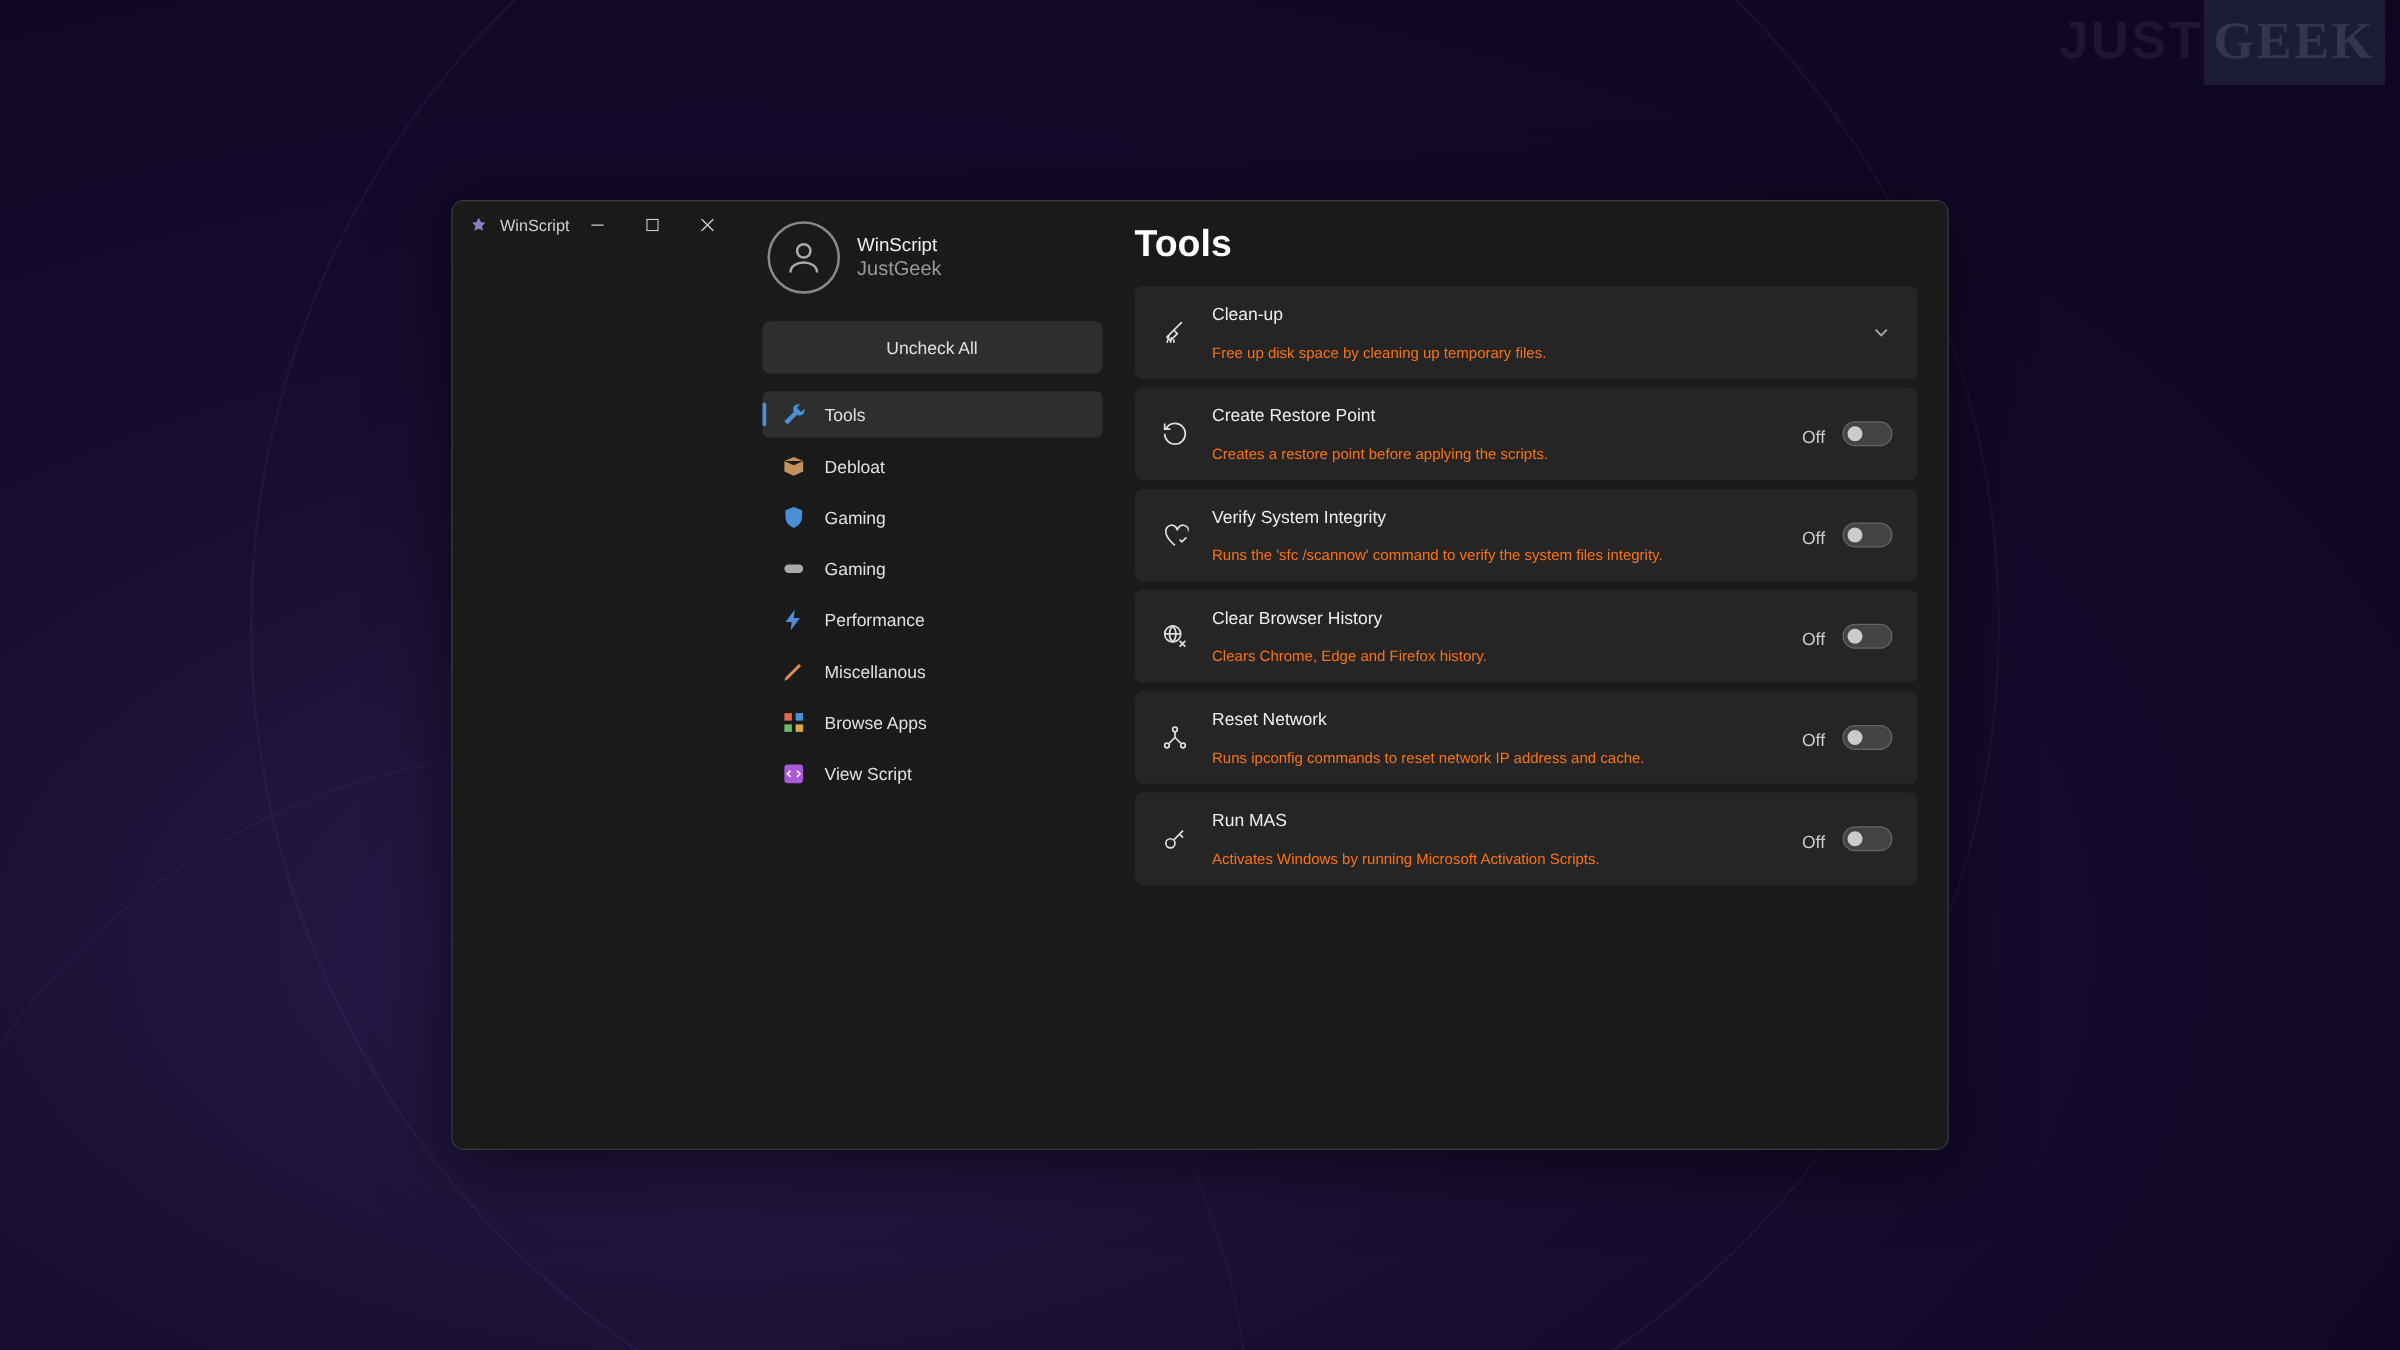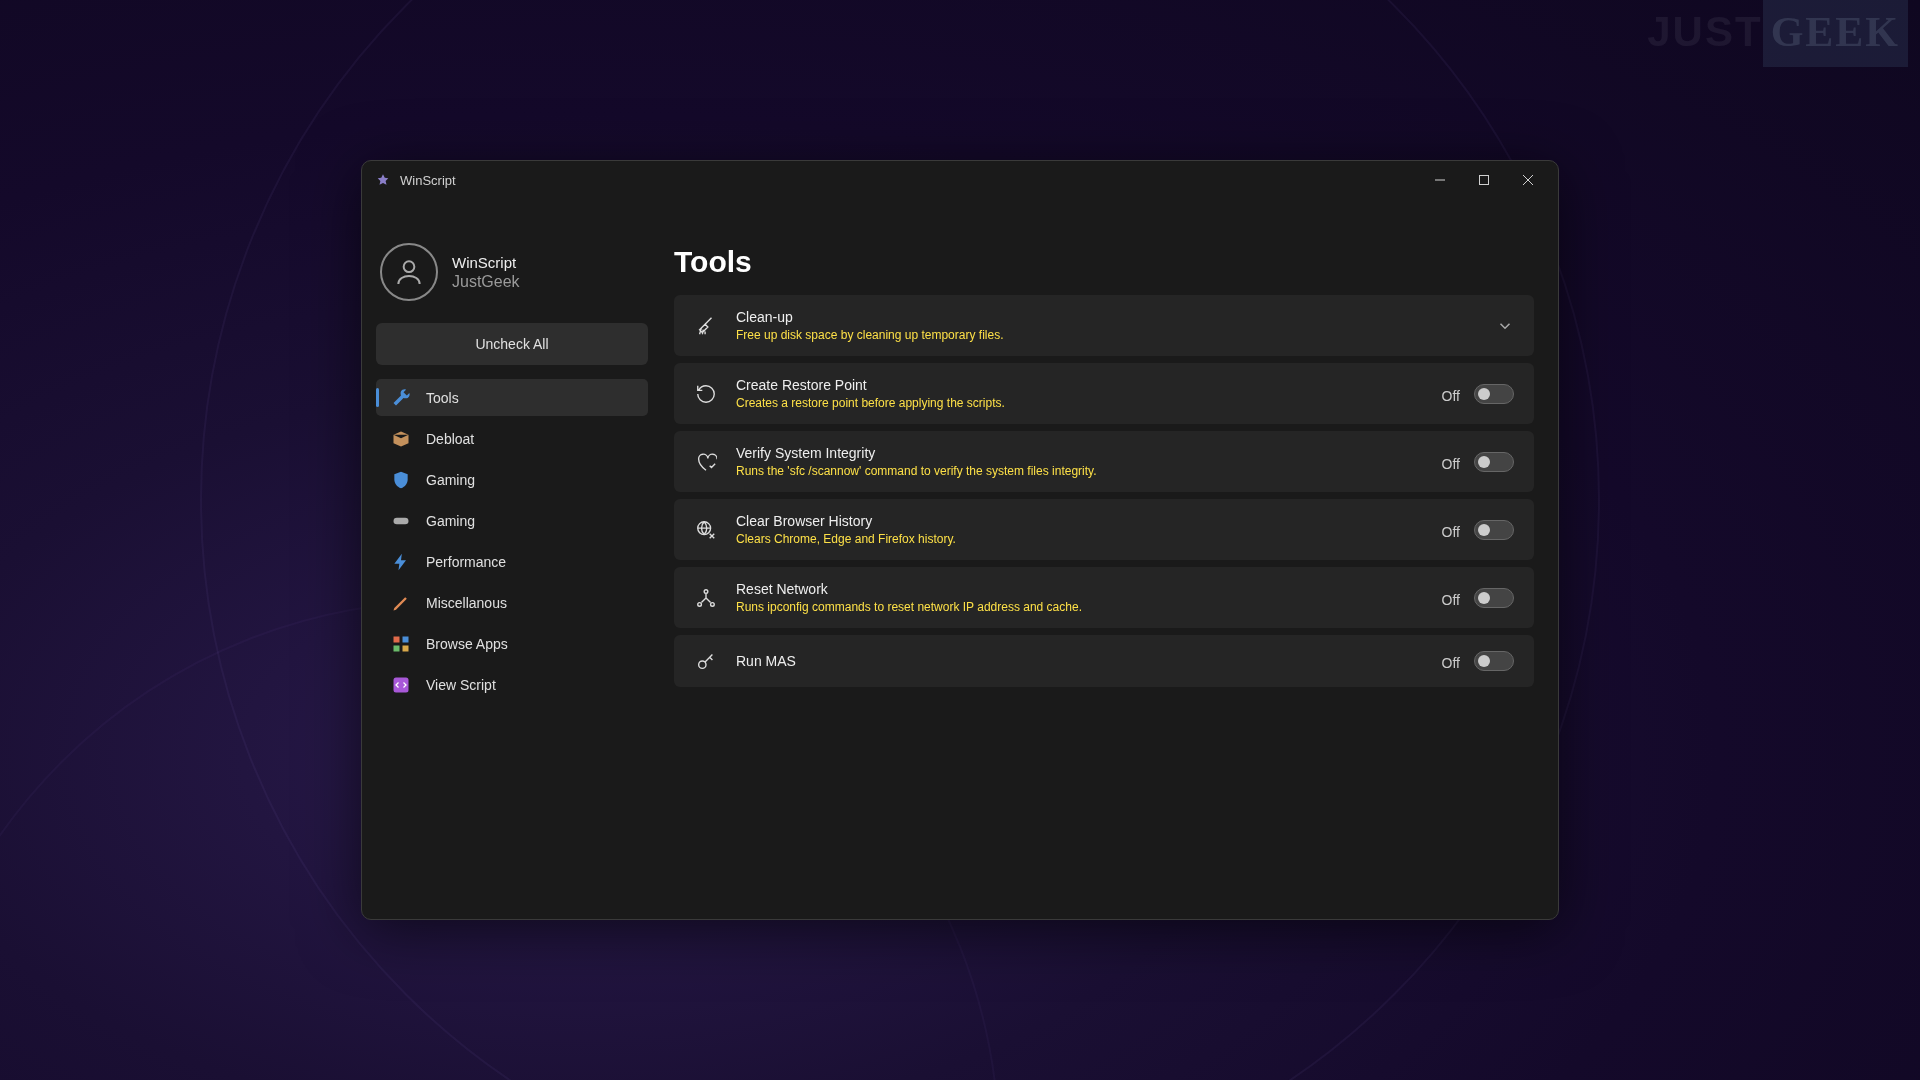--- a/index.html
+++ b/index.html
@@ -43,23 +43,21 @@
     }
     .window {
       position: absolute;
       left: 361px; top: 160px;
       width: 1198px; height: 760px;
       background: #1a1a1a;
       border: 1px solid #3a3a3a;
       border-radius: 10px;
       box-shadow: 0 10px 60px rgba(0,0,0,0.6);
       display: flex;
-      flex-direction: column;
       overflow: hidden;
-      gap: 28px;
     }
     .titlebar {
       height: 38px;
       display: flex;
       align-items: center;
       padding: 0 8px 0 14px;
       color: #d0d0d0;
       font-size: 13px;
     }
     .titlebar-icon {
@@ -171,21 +169,21 @@
     .card-icon {
       width: 24px; height: 24px;
       color: #ddd;
       display: flex;
       align-items: center;
       justify-content: center;
       flex-shrink: 0;
     }
     .card-text { flex: 1; }
     .card-title { color: #eee; font-size: 14px; font-weight: 400; }
-    .card-desc { color: #fde047; font-size: 12px; margin-top: 3px; }
+    .card-desc { color: #f97316; font-size: 12px; margin-top: 16px; }
     .card-right {
       display: flex;
       align-items: flex-end;
       gap: 14px;
     }
     .toggle-label { color: #ccc; font-size: 14px; }
     .toggle {
       width: 40px; height: 20px;
       background: #444;
       border: 1px solid #666;
@@ -424,20 +422,21 @@
 
       <div class="card">
         <span class="card-icon">
           <svg viewBox="0 0 24 24" width="22" height="22" fill="none" stroke="currentColor" stroke-width="1.5">
               <circle cx="8" cy="16" r="4"></circle>
               <path d="M11 13l8-8M16 8l3 3"></path>
             </svg>
         </span>
         <div class="card-text">
           <div class="card-title">Run MAS</div>
+          <div class="card-desc">Activates Windows by running Microsoft Activation Scripts.</div>
         </div>
         <div class="card-right">
           <span class="toggle-label">Off</span>
           <div class="toggle"></div>
         </div>
       </div>
 
     </div>
   </div>
 </div>

